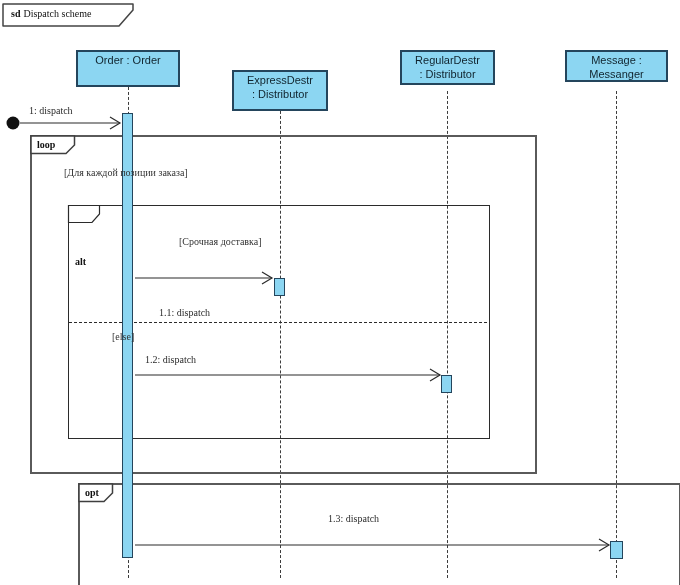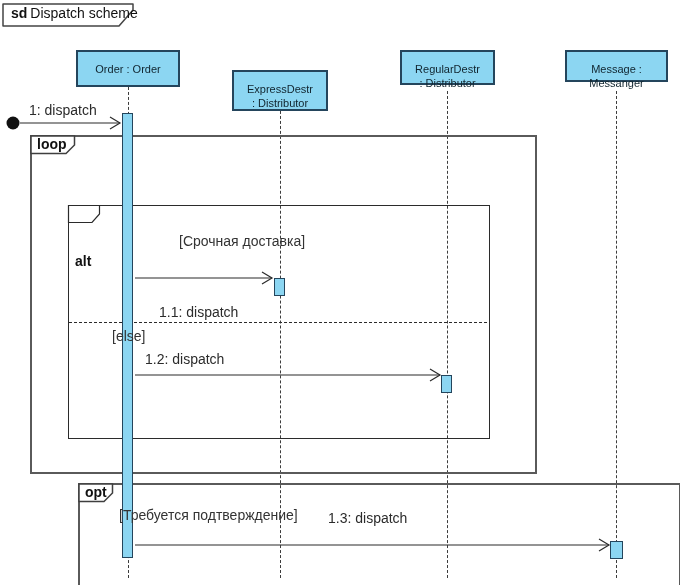--- a/index.html
+++ b/index.html
@@ -11,37 +11,37 @@
   .lifeline-line{position:absolute;width:0;border-left:1px dashed #3c3c3c;z-index:1;}
   
   .fragment{position:absolute;background:transparent;z-index:2;}
   .frag-loop{left:30px;top:135px;width:503px;height:335px;border:2px solid #5a5a5a;}
   .frag-alt{left:68px;top:205px;width:420px;height:232px;border:1px solid #2b2b2b;}
   .frag-opt{left:78px;top:483px;width:599px;height:112px;border:2px solid #5a5a5a;}
   .alt-divider{position:absolute;left:69px;top:322px;width:418px;height:0;border-top:1px dashed #2b2b2b;z-index:2;}
   
   .lifeline-head{
     position:absolute;top:50px;box-sizing:border-box;background:#8cd6f2;border:2px solid #24455c;
-    font-size:11px;line-height:14px;text-align:center;padding-top:10px;color:#10242e;z-index:3;
+    font-size:11px;line-height:14px;text-align:center;padding-top:1px;color:#10242e;z-index:3;
   }
   .head-order{left:76px;width:104px;height:37px;}
   .head-express{left:232px;width:96px;height:41px;margin-top:20px;}
   .head-regular{left:400px;width:95px;height:35px;}
   .head-message{left:565px;width:103px;height:32px;}
   .lifeline-head span{display:block;}
   
   .activation{position:absolute;box-sizing:border-box;background:#8cd6f2;border:1px solid #24455c;z-index:4;}
   .act-order{left:122px;top:113px;width:11px;height:445px;}
   .act-express{left:274px;top:278px;width:11px;height:18px;}
   .act-regular{left:441px;top:375px;width:11px;height:18px;}
   .act-message{left:610px;top:541px;width:13px;height:18px;}
   
   .overlay{position:absolute;left:0;top:0;z-index:5;pointer-events:none;}
   
-  .lbl{position:absolute;font-size:14px;line-height:13px;white-space:nowrap;z-index:6;}
+  .lbl{position:absolute;font-size:10px;line-height:13px;white-space:nowrap;z-index:6;font-family:Liberation Serif, serif;}
   .op-label{font-weight:bold;color:#111;}
   .guard{color:#333;}
   .msg-label{color:#2b2b2b;}
   .tag-label{color:#111;}
   .tag-label .kw{font-weight:bold;margin-right:3px;}
 </style>
 </head>
 <body>
 
 <div class="diagram">
@@ -100,22 +100,22 @@
   </svg>
 
   <div class="lbl tag-label" style="left:11px;top:7px;">
     <span class="kw">sd</span><span>Dispatch scheme</span>
   </div>
 
   <div class="lbl op-label" style="left:37px;top:138px;">loop</div>
   <div class="lbl op-label" style="left:75px;top:207px;margin-top:48px;">alt</div>
   <div class="lbl op-label" style="left:85px;top:486px;">opt</div>
 
+  <div class="lbl guard" style="left:64px;top:166px;">[Для каждой позиции заказа]</div>
   <div class="lbl guard" style="left:155px;top:235px;padding-left:24px;">[Срочная доставка]</div>
   <div class="lbl guard" style="left:112px;top:330px;">[else]</div>
-  <div class="lbl guard" style="left:119px;top:509px;">[Требуется подтверждение]</div>
 
   <div class="lbl msg-label" style="left:29px;top:104px;">1: dispatch</div>
   <div class="lbl msg-label" style="left:159px;top:258px;margin-top:48px;">1.1: dispatch</div>
   <div class="lbl msg-label" style="left:145px;top:353px;">1.2: dispatch</div>
   <div class="lbl msg-label" style="left:328px;top:512px;">1.3: dispatch</div>
 
 </div>
 
 </body></html>

